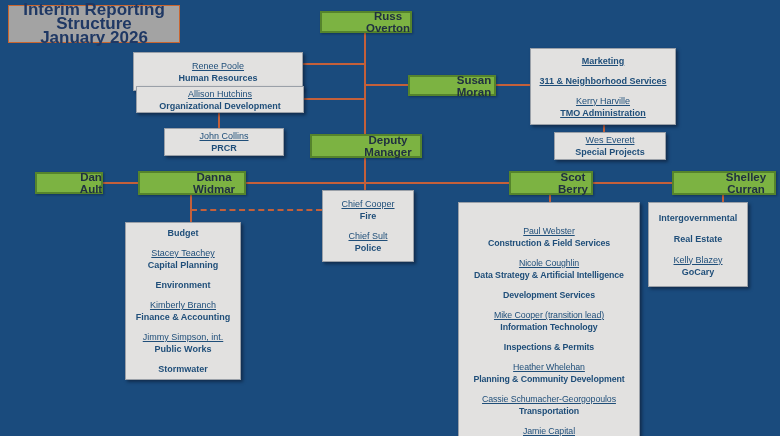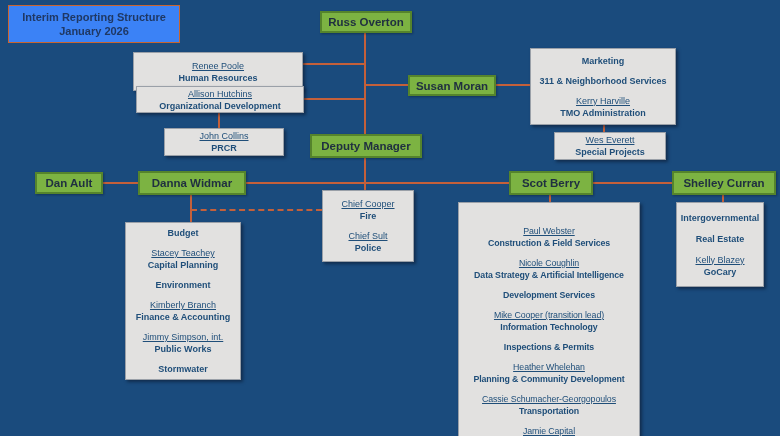--- a/index.html
+++ b/index.html
@@ -4,26 +4,26 @@
 <style>
   html,body{margin:0;padding:0;}
   body{width:780px;height:436px;overflow:hidden;font-family:"Liberation Sans",sans-serif;}
   .canvas{position:relative;width:780px;height:436px;background:#1a4b7d;overflow:hidden;}
 
   .line{position:absolute;background:#c4603a;z-index:1;}
   .dash{position:absolute;border-top:2px dashed #c4603a;background:none;height:0;z-index:1;}
 
   .box{position:absolute;box-sizing:border-box;z-index:2;}
 
-  .title-box{background:#3b82f6;border:1px solid #c9652f;color:#1f3864;font-weight:bold;
-    font-size:11px;line-height:14px;display:flex;flex-direction:column;align-items:center;justify-content:center;text-align:center;}
+  .title-box{background:#a3a3a3;border:1px solid #c9652f;color:#1f3864;font-weight:bold;
+    font-size:17px;line-height:14px;display:flex;flex-direction:column;align-items:center;justify-content:center;text-align:center;}
 
   .green{background:#7cb342;border:2px solid #55842c;color:#203040;font-weight:bold;font-size:11.5px;
     display:flex;align-items:center;justify-content:center;text-align:center;
-    box-shadow:1px 1px 2px rgba(10,20,40,.4);}
+    box-shadow:1px 1px 2px rgba(10,20,40,.4);padding-left:44px;}
 
   .gray{background:#e2e1e0;border:1px solid #9aa0a8;color:#1f4e79;text-align:center;
     font-size:9px;line-height:12px;box-shadow:2px 2px 3px rgba(10,20,40,.55);
     display:flex;flex-direction:column;justify-content:center;}
   .gray .pad{padding:2px 2px;}
   .entry{margin-bottom:8px;white-space:nowrap;}
   .entry:last-child{margin-bottom:0;}
   .nm{text-decoration:underline;font-weight:400;}
   .dept{font-weight:bold;}
   .tight{font-size:8.8px;letter-spacing:-0.1px;}
@@ -70,21 +70,21 @@
   <div class="box gray" style="left:136px;top:86px;width:168px;height:27px;">
     <div class="nm">Allison Hutchins</div>
     <div class="dept">Organizational Development</div>
   </div>
 
   <div class="box gray" style="left:164px;top:128px;width:120px;height:28px;">
     <div class="nm">John Collins</div>
     <div class="dept">PRCR</div>
   </div>
 
-  <div class="box gray" style="left:530px;top:48px;width:146px;height:77px;">
+  <div class="box gray" style="left:530px;top:48px;width:146px;height:77px;text-decoration:underline;">
     <div class="pad">
       <div class="entry">
           <div class="dept">Marketing</div>
         </div>
       <div class="entry">
           <div class="dept">311 &amp; Neighborhood Services</div>
         </div>
       <div class="entry">
         <div class="nm">Kerry Harville</div>
         <div class="dept">TMO Administration</div>
@@ -164,21 +164,21 @@
         <div class="nm">Cassie Schumacher-Georgopoulos</div>
         <div class="dept">Transportation</div>
       </div>
       <div class="entry">
         <div class="nm">Jamie Capital</div>
         <div class="dept">Utilities</div>
       </div>
     </div>
   </div>
 
-  <div class="box gray gap9" style="left:676px;top:202px;width:88px;height:85px;">
+  <div class="box gray gap9" style="left:648px;top:202px;width:100px;height:85px;">
     <div class="pad">
       <div class="entry">
           <div class="dept">Intergovernmental</div>
         </div>
       <div class="entry">
           <div class="dept">Real Estate</div>
         </div>
       <div class="entry">
         <div class="nm">Kelly Blazey</div>
         <div class="dept">GoCary</div>

